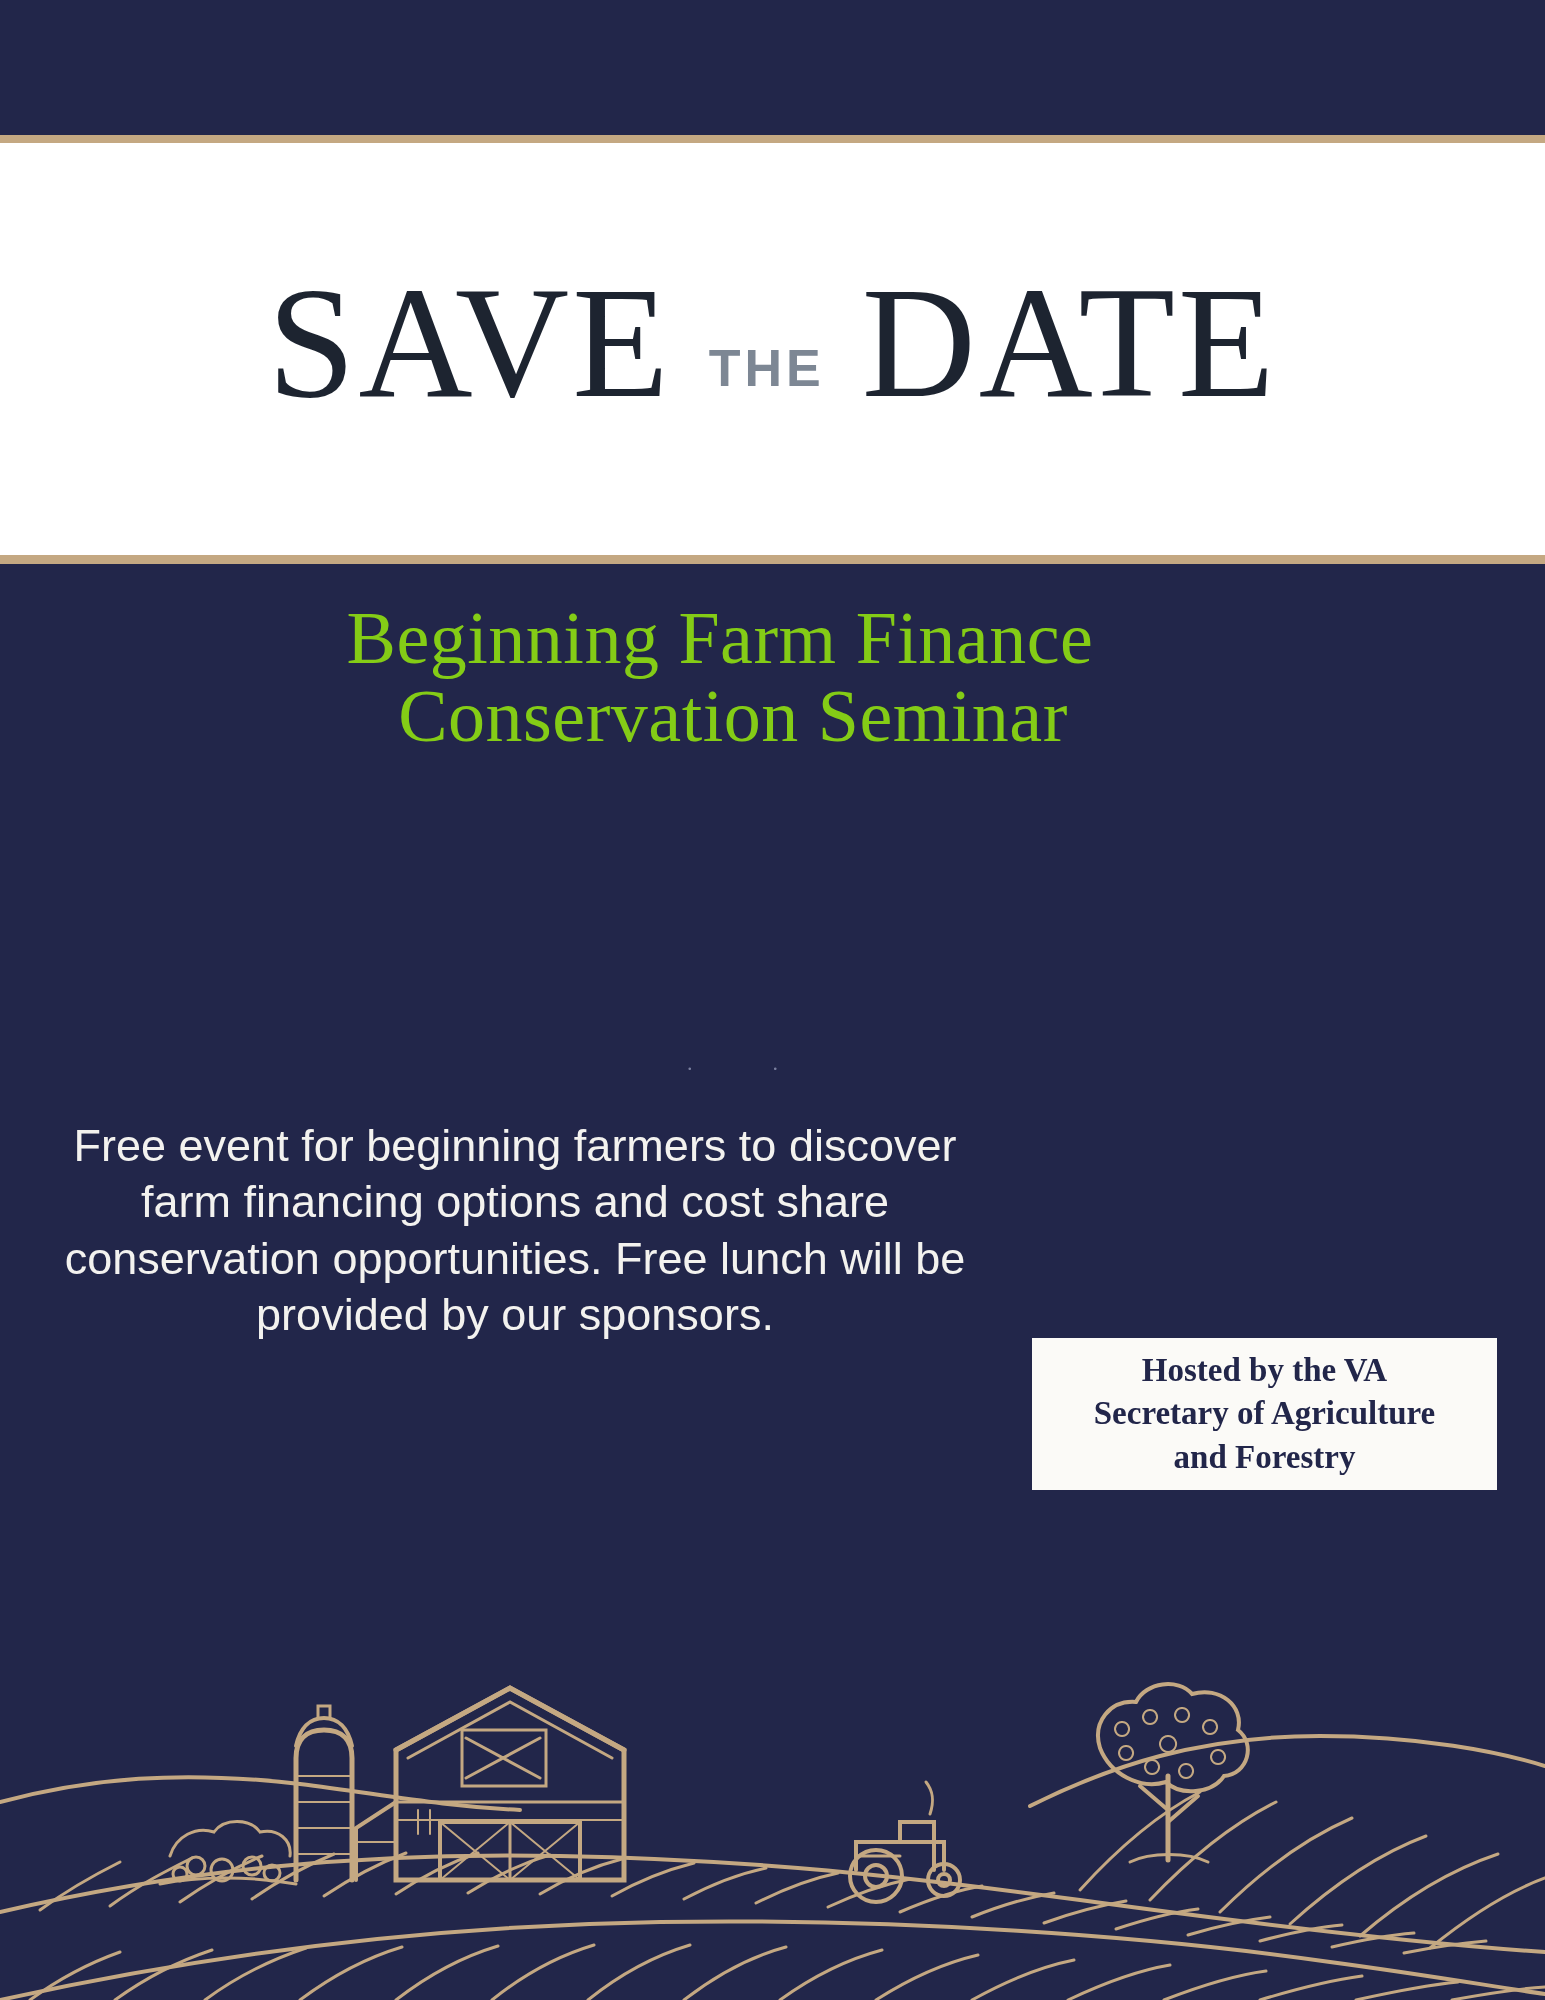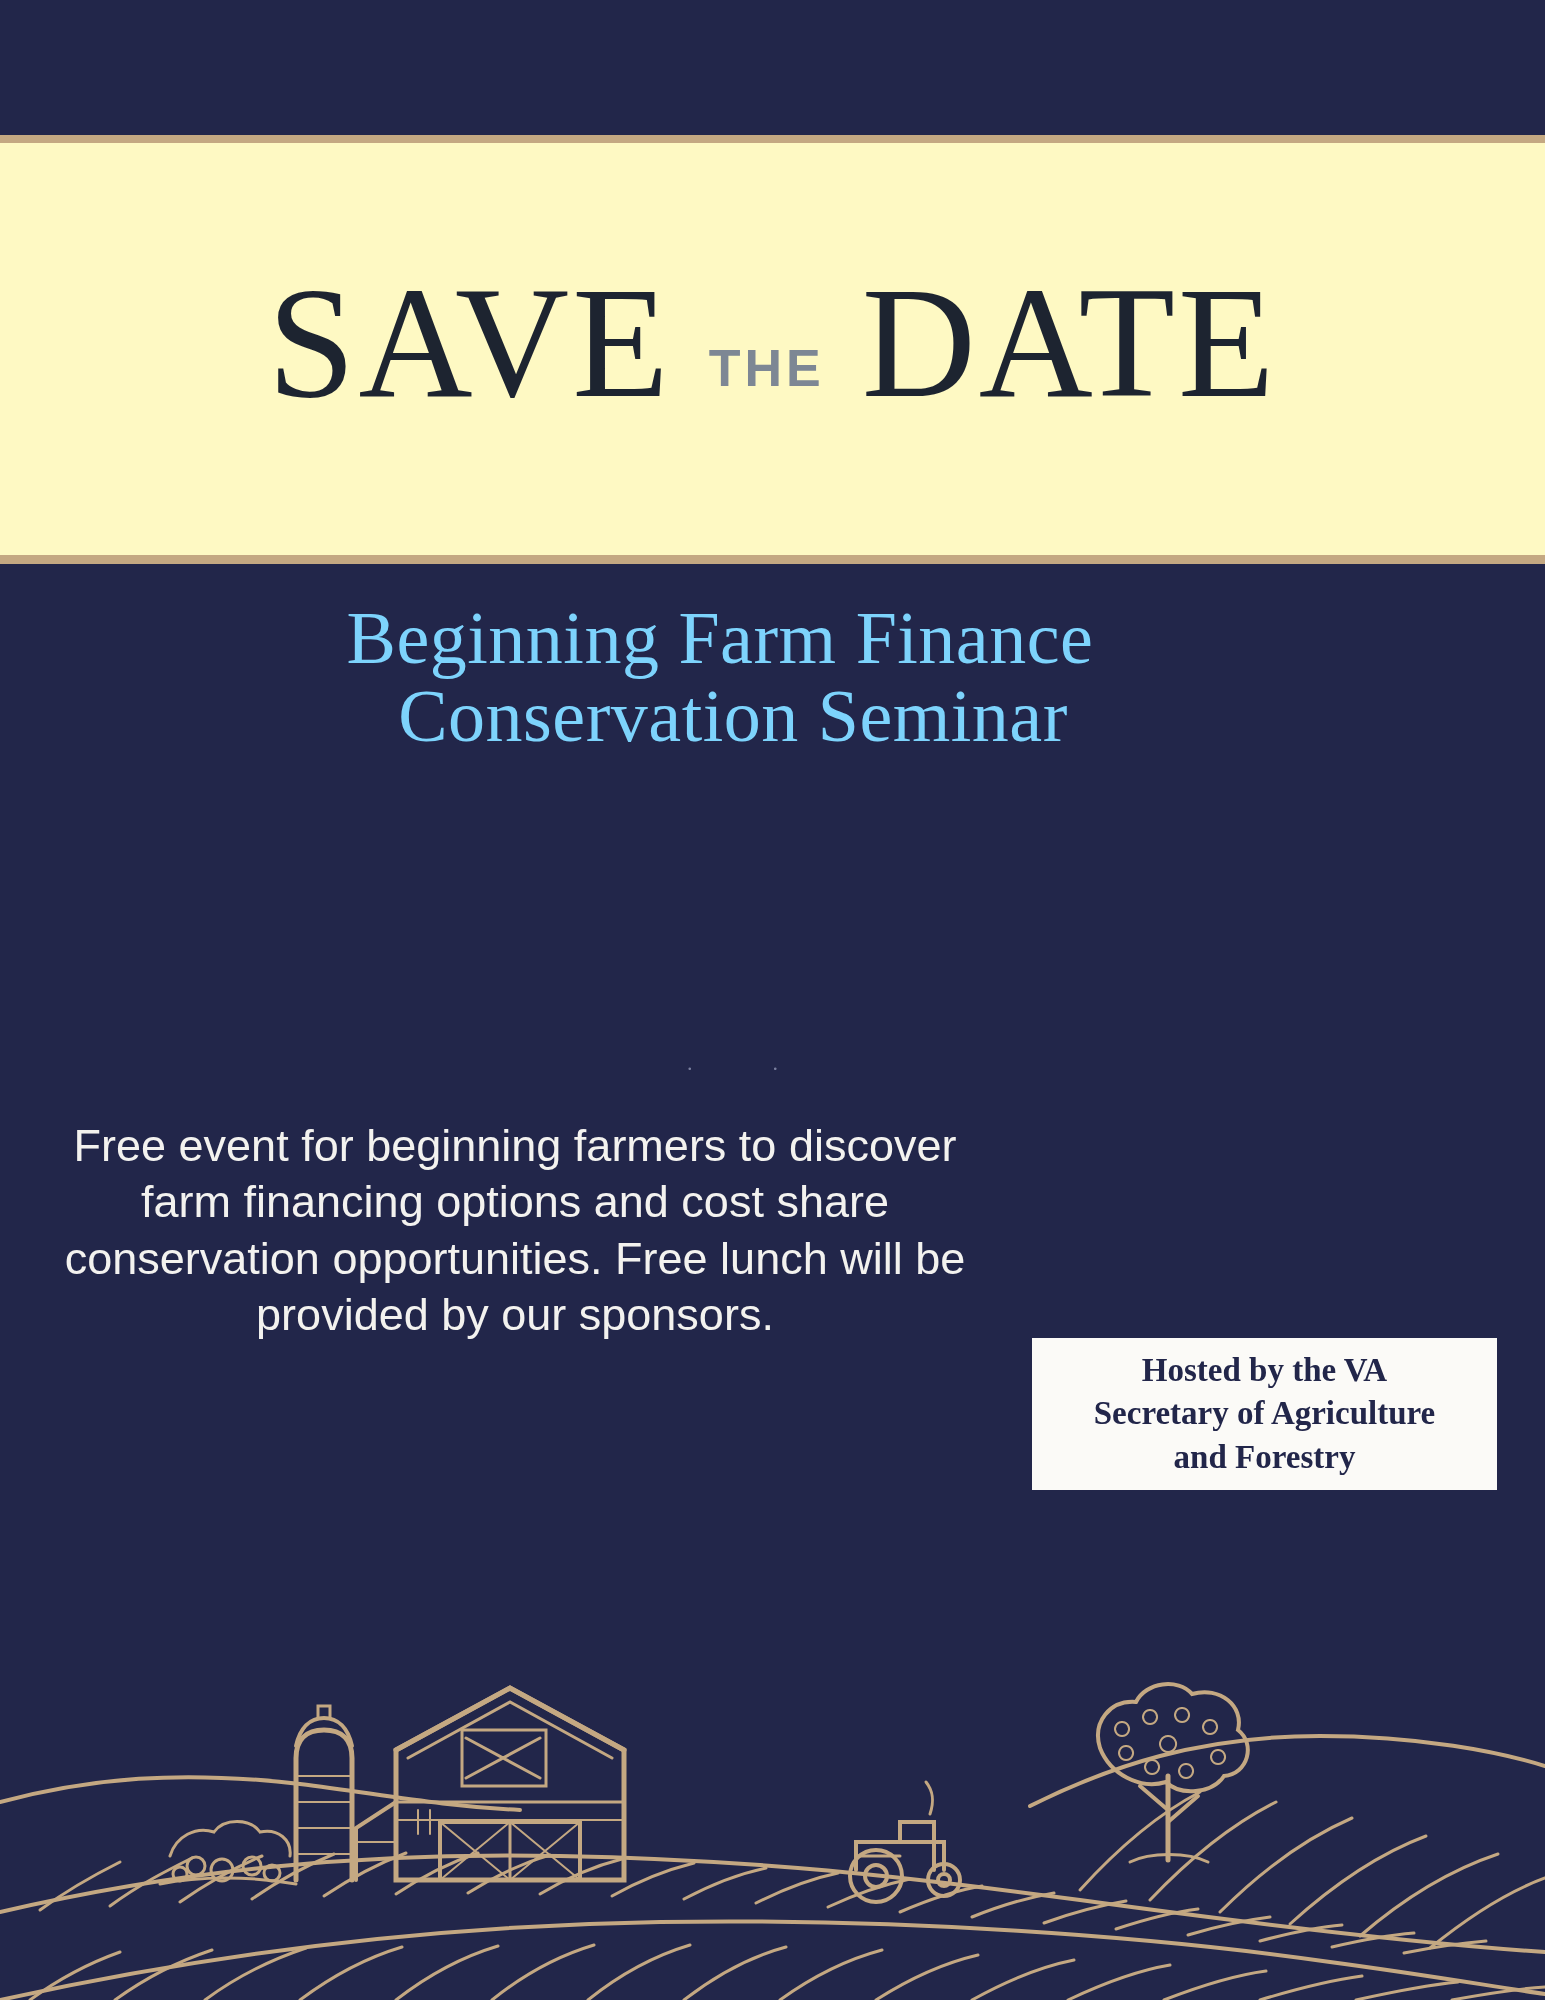--- a/index.html
+++ b/index.html
@@ -40,21 +40,21 @@
     background: #c4a882;
   }
 
   
   .headline-band {
     position: absolute;
     top: 143px;
     left: 0;
     width: 1545px;
     height: 412px;
-    background: #fef9c3;
+    background: #ffffff;
     display: flex;
     align-items: center;
     justify-content: center;
   }
   .rule-bottom {
     position: absolute;
     top: 555px;
     left: 0;
     width: 1545px;
     height: 9px;
@@ -88,21 +88,21 @@
     top: -10px;
   }
 
   
   .title-block {
     position: absolute;
     top: 600px;
     left: 0;
     width: 1440px;
     text-align: center;
-    color: #7dd3fc;
+    color: #84cc16;
   }
   .title-line1 {
     font-family: "Liberation Serif", serif;
     font-size: 74px;
     line-height: 1.05;
     font-weight: 400;
     letter-spacing: 0.5px;
   }
   .title-and {
     font-family: "Liberation Serif", serif;

